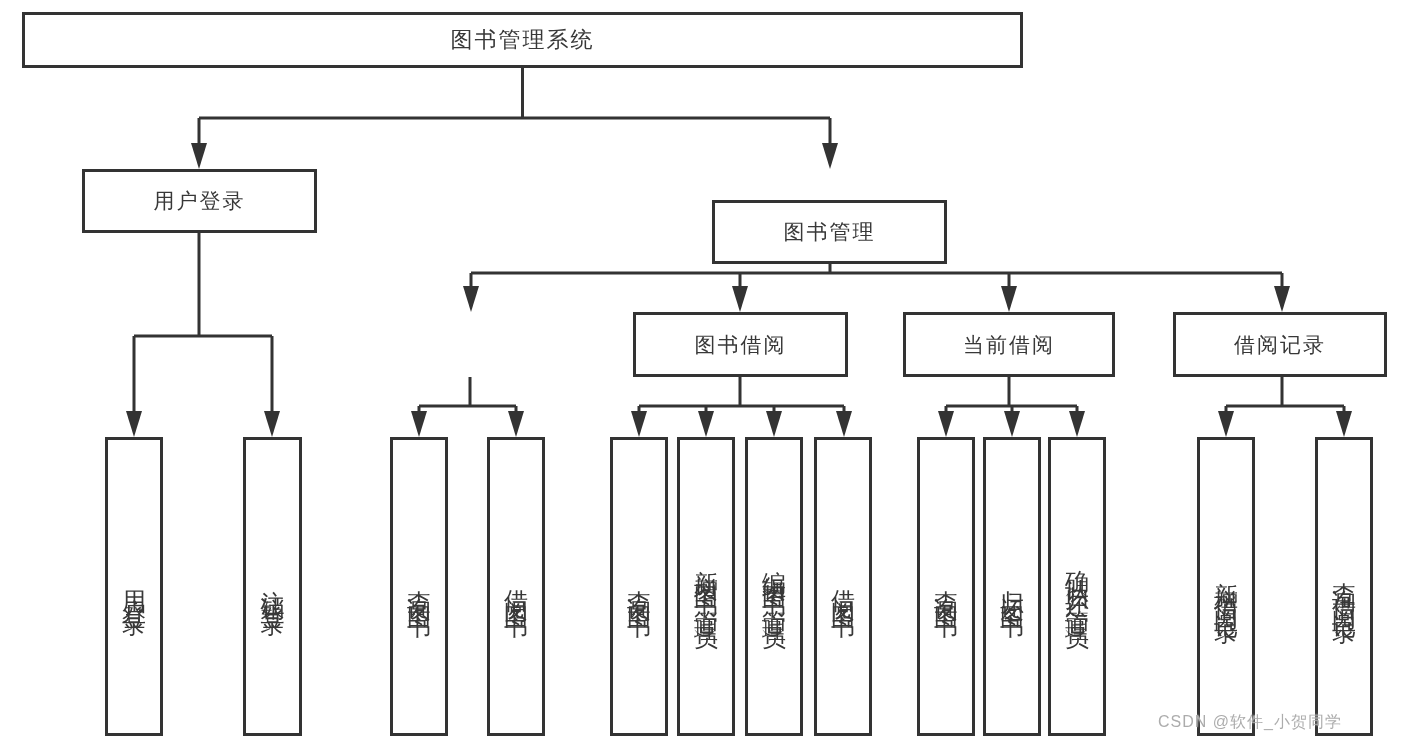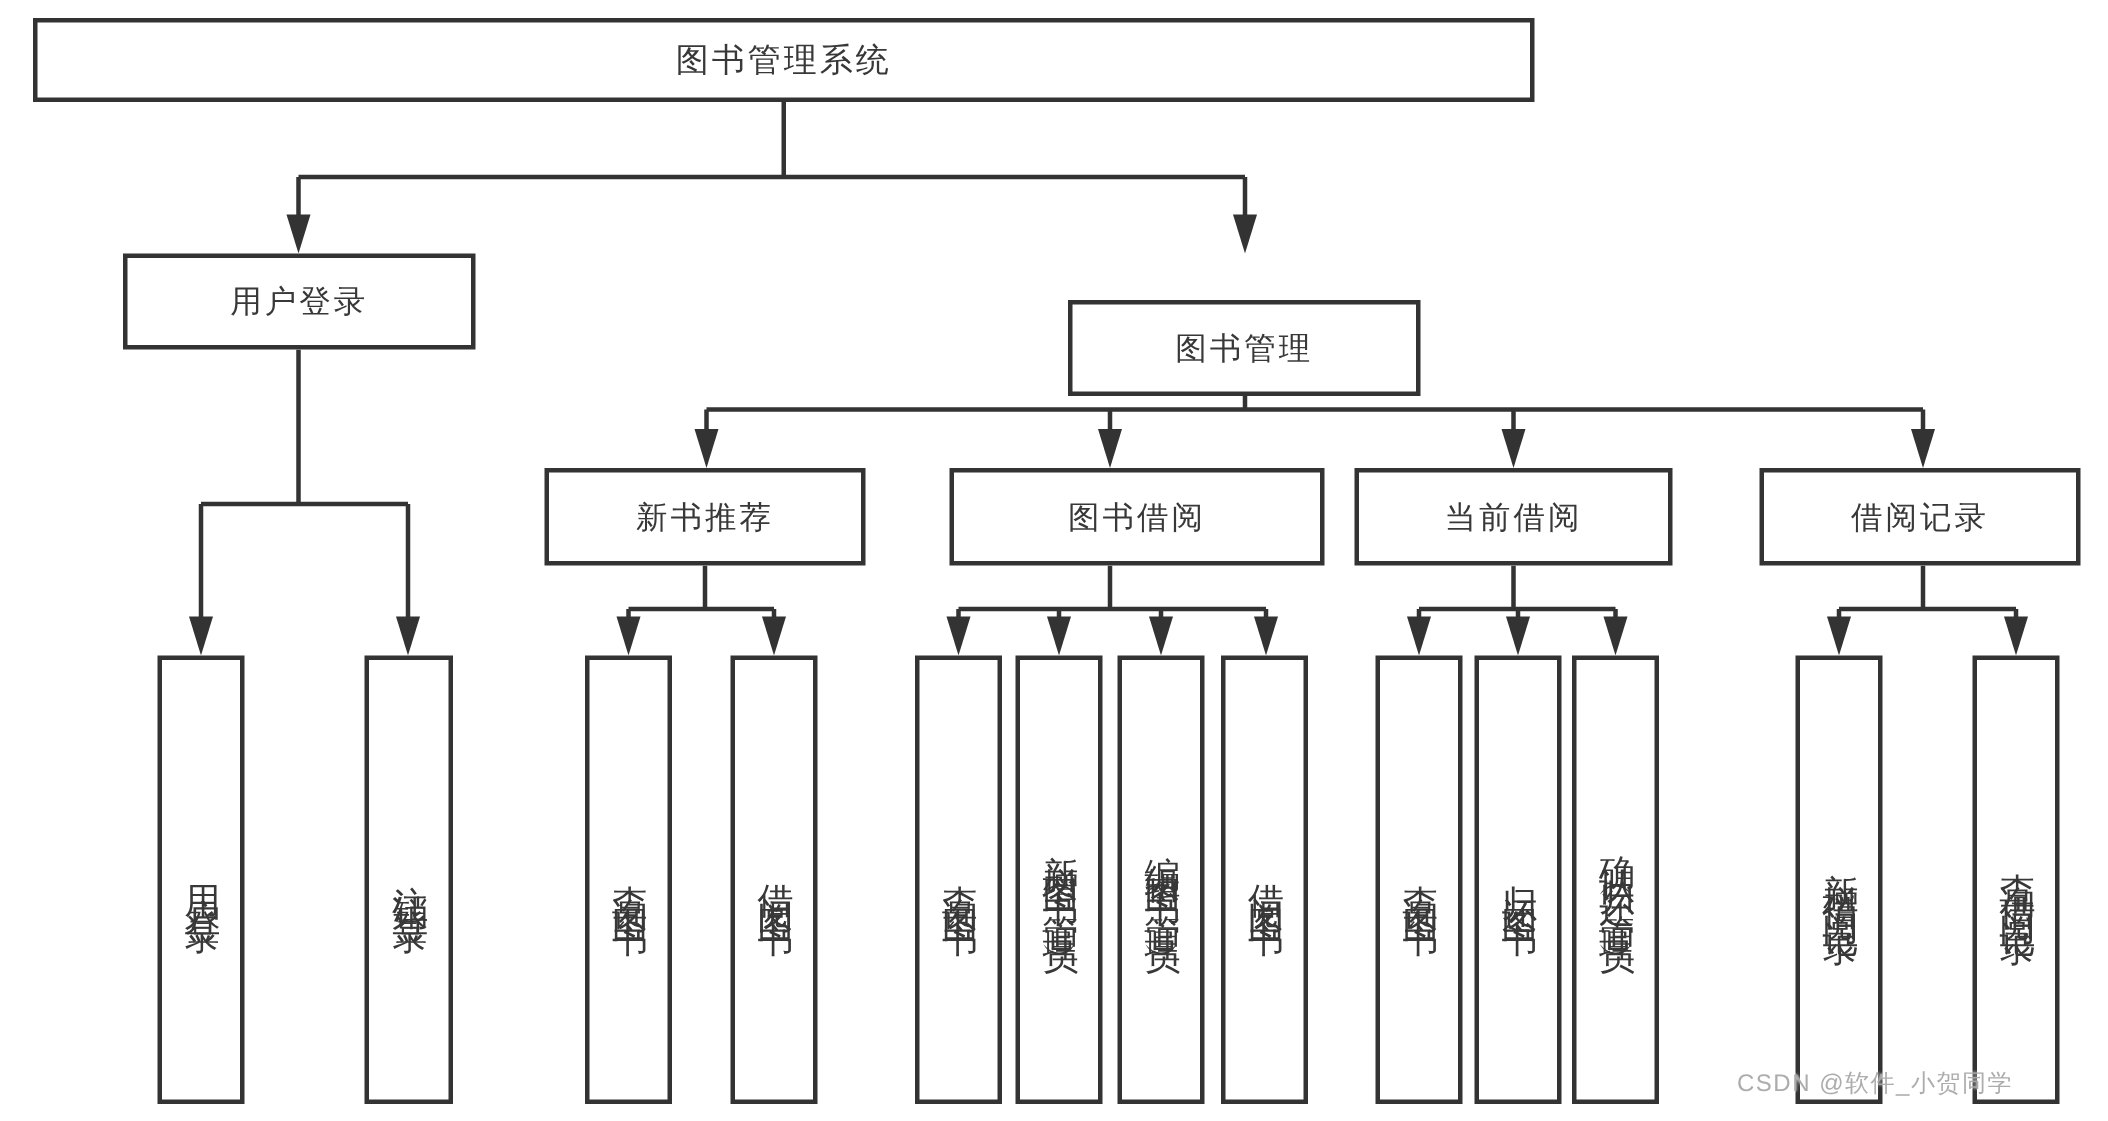--- a/index.html
+++ b/index.html
@@ -103,24 +103,21 @@
     <span class="hlabel">图书管理系统</span>
   </div>
 
   <div class="node" style="left:82px; top:169px; width:235px; height:64px;">
     <span class="hlabel">用户登录</span>
   </div>
   <div class="node" style="left:712px; top:169px; width:235px; height:64px;margin-top:31px;">
     <span class="hlabel">图书管理</span>
   </div>
 
-  <div class="node" style="left:363px; top:312px; width:214px; height:65px;">
-    <span class="hlabel">新书推荐</span>
-  </div>
-  <div class="node" style="left:633px; top:312px; width:250px; height:65px;justify-content:center;">
+  <div class="node" style="left:633px; top:312px; width:215px; height:65px;justify-content:center;">
     <span class="hlabel">图书借阅</span>
   </div>
   <div class="node" style="left:903px; top:312px; width:212px; height:65px;">
     <span class="hlabel">当前借阅</span>
   </div>
   <div class="node" style="left:1173px; top:312px; width:214px; height:65px;">
     <span class="hlabel">借阅记录</span>
   </div>
 
   <div class="node" style="left:105px; top:437px; width:58px; height:299px;">

